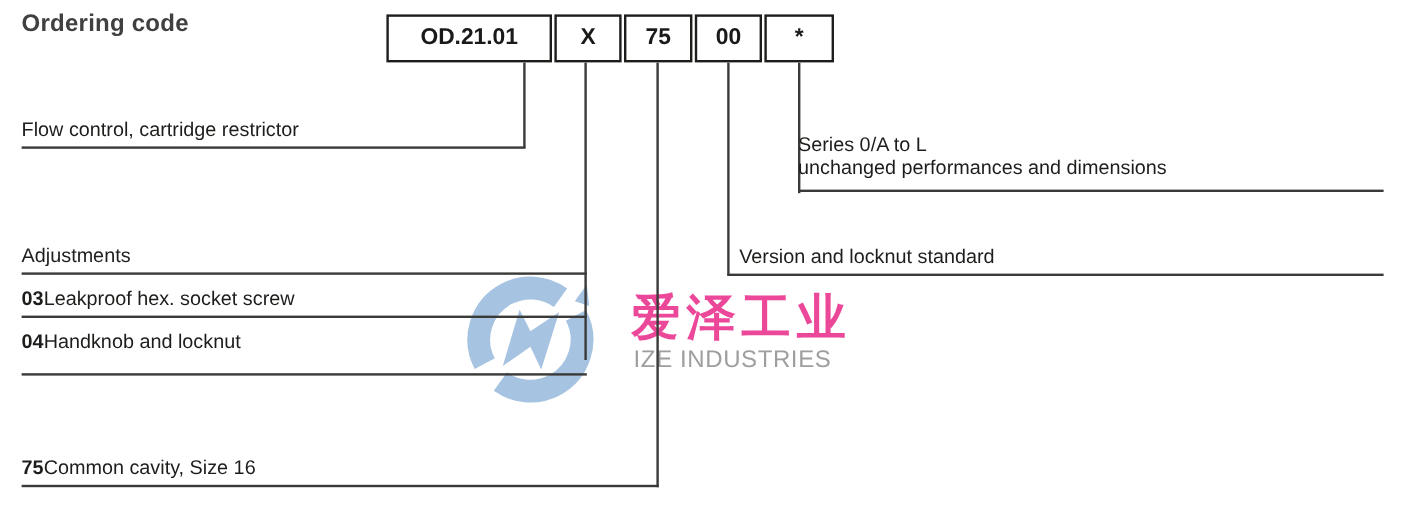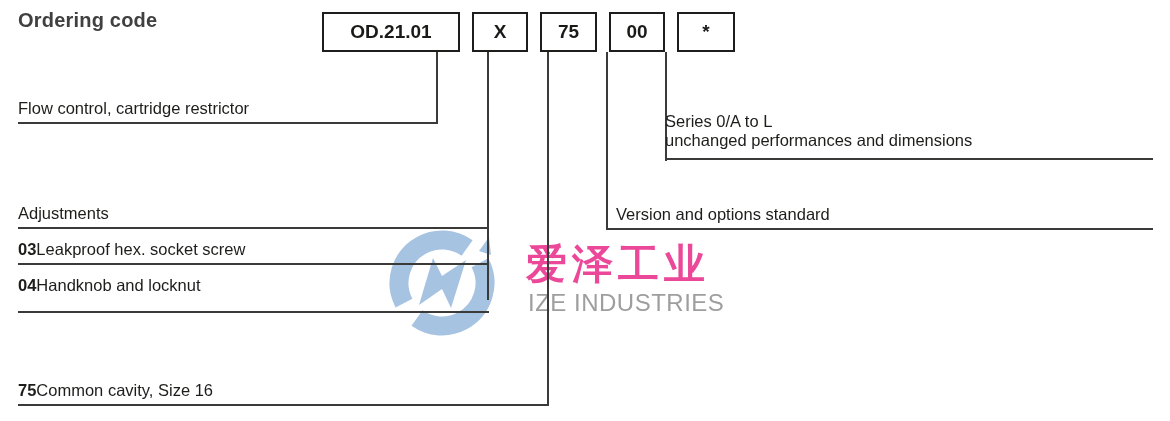--- a/index.html
+++ b/index.html
@@ -12,21 +12,21 @@
     overflow:hidden;
   }
   
   .heading{
     position:absolute;left:18px;top:9px;
     font-size:20px;font-weight:700;letter-spacing:0.2px;color:#404040;
   }
   
   .code-row{
     position:absolute;left:322px;top:12px;
-    display:flex;gap:12px;z-index:3;
+    display:flex;gap:2px;z-index:3;
   }
   .code-box{
     box-sizing:border-box;
     height:40px;
     border:2.5px solid #1d1d1b;
     background:#ffffff;
     display:flex;align-items:center;justify-content:center;
     font-size:19px;font-weight:700;color:#1a1a18;
   }
   .code-box.w0{width:138px;}
@@ -62,21 +62,21 @@
   
   .watermark{position:absolute;left:0;top:0;z-index:1;}
   .wm-logo{position:absolute;left:387px;top:229px;}
   .wm-cn{
     position:absolute;left:526px;top:237px;
     font-size:41px;font-weight:700;letter-spacing:5px;
     color:#ec4899;white-space:nowrap;
   }
   .wm-en{
     position:absolute;left:528px;top:289px;
-    font-size:24px;font-weight:400;letter-spacing:0.5px;
+    font-size:20px;font-weight:400;letter-spacing:0.5px;
     color:#9e9e9e;white-space:nowrap;
   }
 </style>
 </head>
 <body>
 
 <div id="page">
 
   <div class="watermark">
     <svg class="wm-logo" width="111" height="108" viewBox="0 0 111 108">
@@ -122,20 +122,20 @@
 
   <div class="rule-label lbl-adj03">
     <span class="code-num">03</span><span>Leakproof hex. socket screw</span>
   </div>
 
   <div class="rule-label lbl-adj04">
     <span class="code-num">04</span><span>Handknob and locknut</span>
   </div>
 
   <div class="rule-label lbl-version">
-    <span>Version and options standard</span>
+    <span>Version and locknut standard</span>
   </div>
 
   <div class="rule-label lbl-cavity">
     <span class="code-num">75</span><span>Common cavity, Size 16</span>
   </div>
 
 </div>
 
 </body></html>

